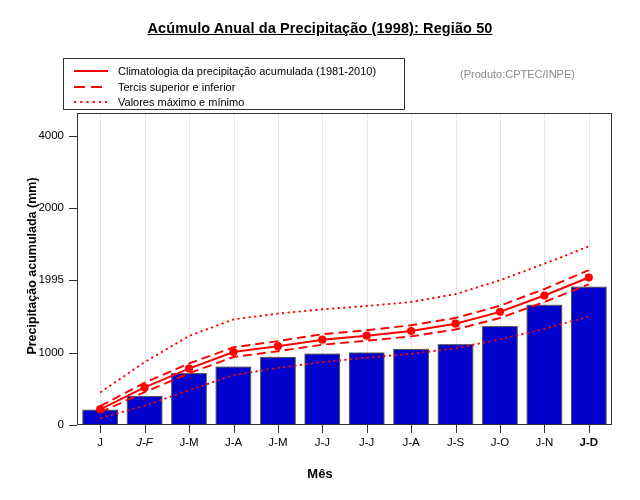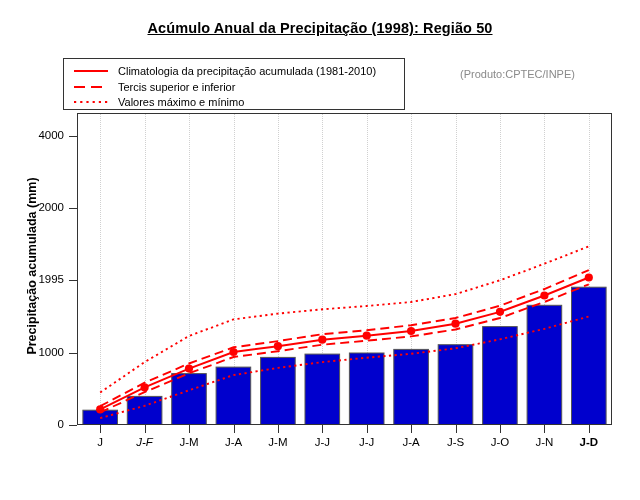--- a/index.html
+++ b/index.html
@@ -159,20 +159,21 @@
       <div class="xtick" style="left: 455.5px;"></div>
       <div class="xlab-txt" style="left: 425.5px;">J-S</div>
       <div class="xtick" style="left: 500px;"></div>
       <div class="xlab-txt" style="left: 470px; text-align: center;">J-O</div>
       <div class="xtick" style="left: 544.4px;"></div>
       <div class="xlab-txt" style="left: 514.4px;">J-N</div>
       <div class="xtick" style="left: 588.8px;"></div>
       <div class="xlab-txt" style="left: 558.8px; font-weight: bold;">J-D</div>
     </div>
 
+  <div class="axis-title-x">Mês</div>
   <div class="axis-title-y">Precipitação acumulada (mm)</div>
 
   <div class="legend">
     <div class="legend-row">
       <span class="legend-key">
         <svg width="46" height="12">
             <line x1="2" y1="6" x2="36" y2="6" stroke="#FF0000" stroke-width="1.8"></line>
           </svg>
       </span>
       <span class="legend-label">Climatologia da precipitação acumulada (1981-2010)</span>

